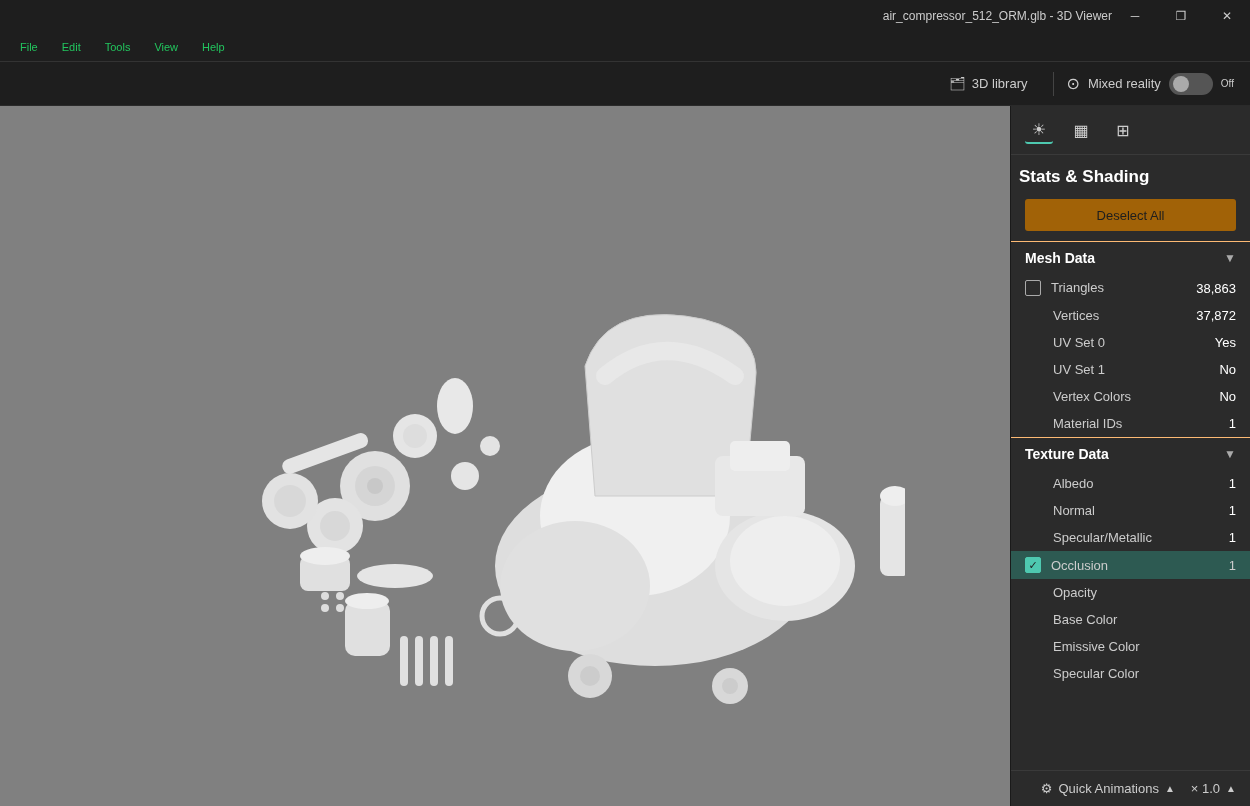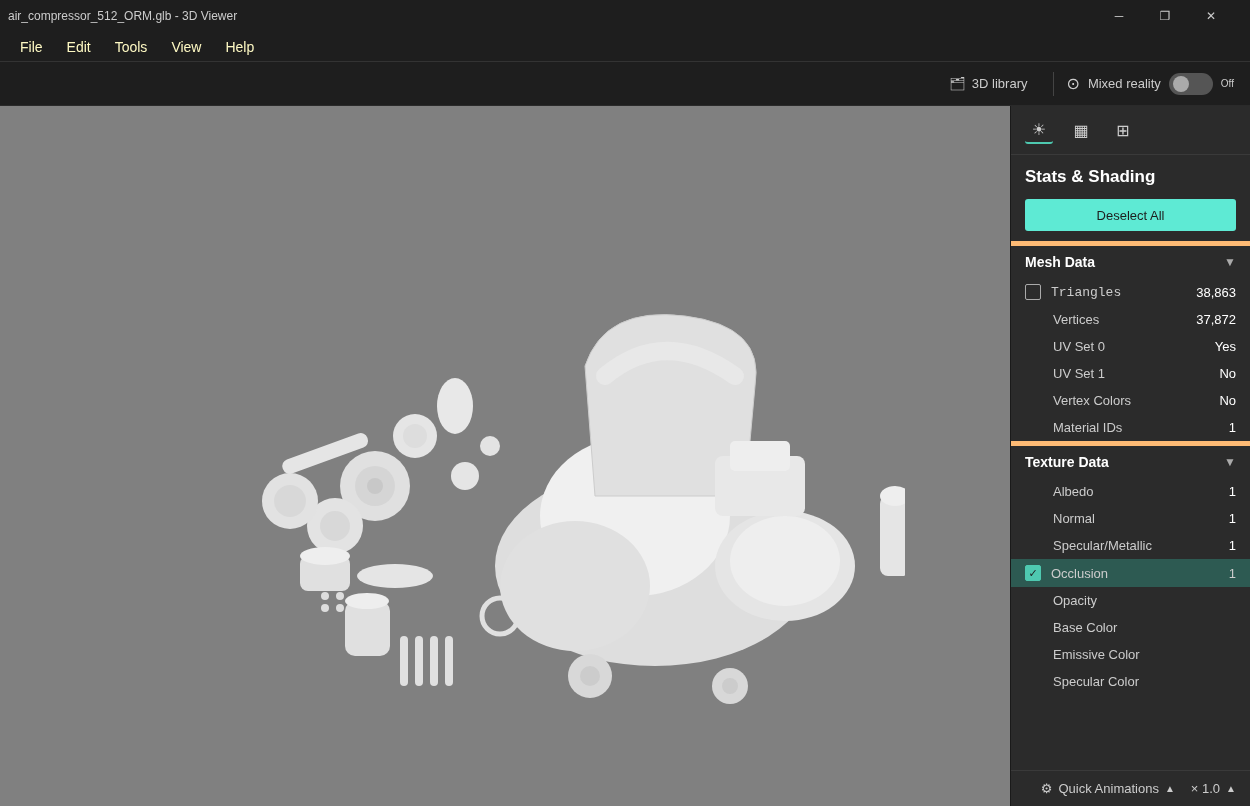--- a/index.html
+++ b/index.html
@@ -13,22 +13,22 @@
       display: flex;
       flex-direction: column;
     }
 
     
     #title-bar {
       height: 32px;
       background: #1e1e1e;
       display: flex;
       align-items: center;
-      justify-content: space-between;
-      padding: 0 16px 0 8px;
+      justify-content: flex-end;
+      padding: 0 0 0 8px;
       flex-shrink: 0;
     }
     #title-text {
       font-size: 12px;
       color: #cccccc;
     }
     #window-controls {
       display: flex;
       height: 32px;
     }
@@ -50,22 +50,22 @@
       height: 30px;
       background: #1e1e1e;
       display: flex;
       align-items: center;
       padding: 0 8px;
       border-bottom: 1px solid #333;
       flex-shrink: 0;
     }
     .menu-item {
       padding: 4px 12px;
-      font-size: 14px;
-      color: #fef9c3;
+      font-size: 11px;
+      color: #22c55e;
       cursor: pointer;
       border-radius: 3px;
     }
 
     
     #top-bar {
       height: 44px;
       background: #1e1e1e;
       display: flex;
       align-items: center;
@@ -187,46 +187,46 @@
     }
     .panel-icon-btn.active {
       border-bottom: 2px solid #4ec9b0;
     }
 
     
     #panel-title {
       font-size: 17px;
       font-weight: 600;
       color: #ffffff;
-      padding: 12px 14px 8px 14px;
+      padding: 12px 14px 8px 8px;
     }
 
     
     #deselect-all-btn {
       margin: 4px 14px 10px 14px;
-      background: #5eead4;
+      background: #a16207;
       color: #1e1e1e;
       font-size: 13px;
       font-weight: 500;
       border: none;
       height: 32px;
       border-radius: 3px;
       cursor: pointer;
       width: calc(100% - 28px);
       text-align: center;
     }
 
     
     .section-header {
       display: flex;
       align-items: center;
       justify-content: space-between;
       padding: 8px 14px;
       cursor: pointer;
-      border-top: 5px solid #fdba74;
+      border-top: 1px solid #fdba74;
     }
     .section-title {
       font-size: 14px;
       font-weight: 600;
       color: #ffffff;
     }
     .chevron {
       color: #aaaaaa;
       font-size: 12px;
     }
@@ -425,21 +425,21 @@
     <div id="panel-title">Stats &amp; Shading</div>
 
     <button id="deselect-all-btn">Deselect All</button>
 
     <div class="section-header">
       <span class="section-title">Mesh Data</span>
       <span class="chevron">▼</span>
     </div>
 
     <div class="data-row with-checkbox" style="padding-left: 14px;">
-      <div style="display:flex; align-items:center; flex:1;font-family:Liberation Mono, monospace;">
+      <div style="display:flex; flex:1;">
         <div class="checkbox"></div>
         <span>Triangles</span>
       </div>
       <span class="row-value">38,863</span>
     </div>
     <div class="data-row">
       <span>Vertices</span>
       <span class="row-value">37,872</span>
     </div>
     <div class="data-row">

